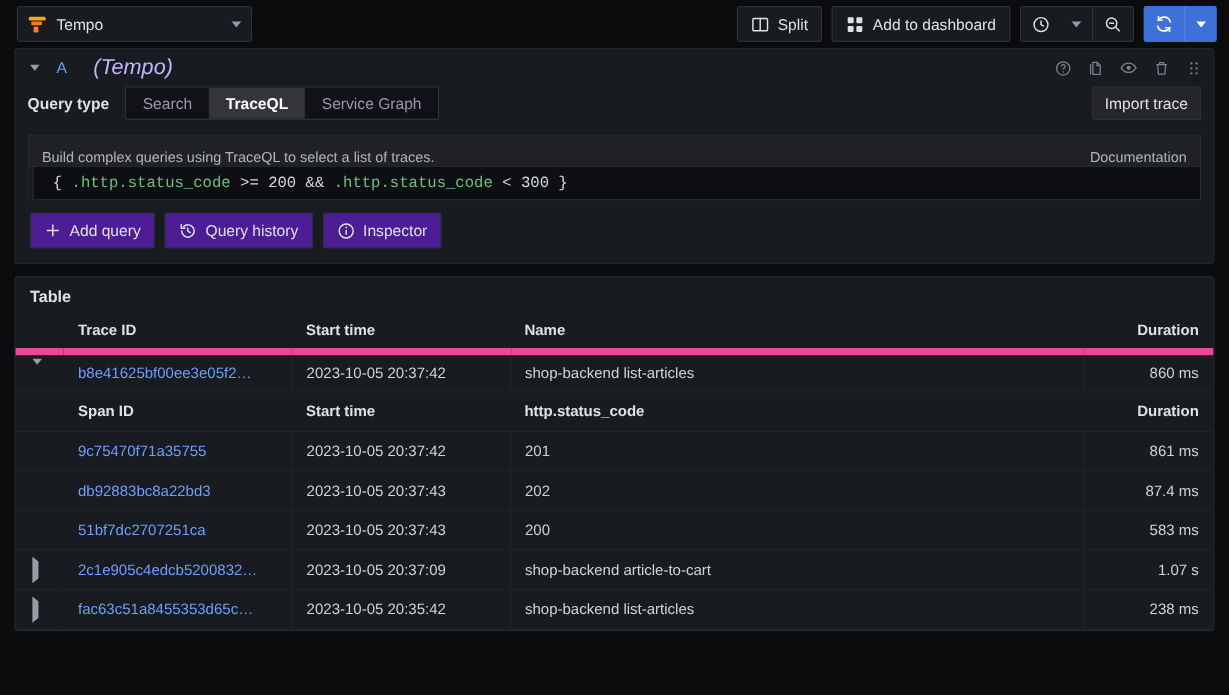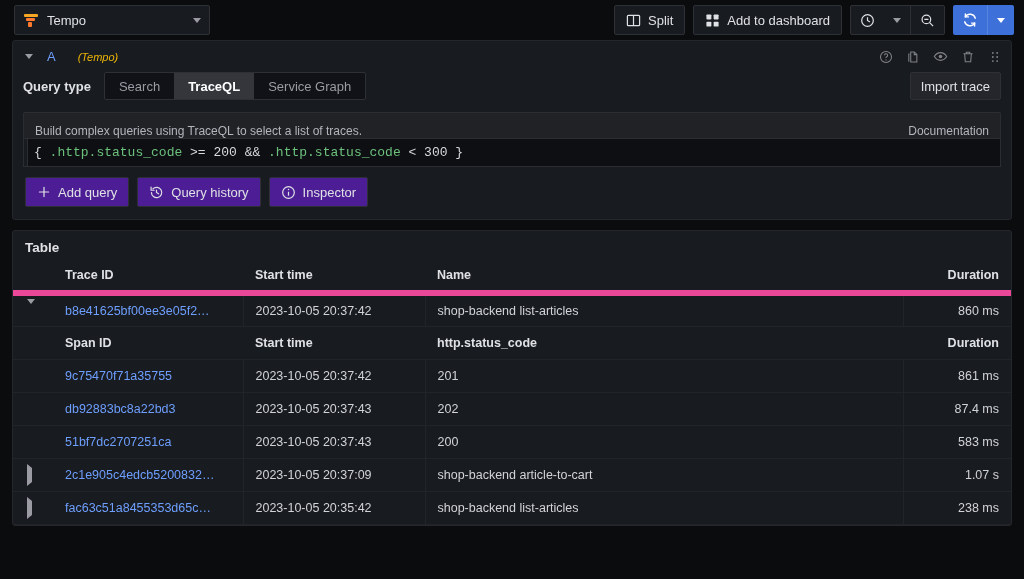--- a/index.html
+++ b/index.html
@@ -128,21 +128,21 @@
     cursor: pointer;
   }
   .caret-right {
     width: 0; height: 0;
     border-top: 4px solid transparent;
     border-bottom: 4px solid transparent;
     border-left: 5px solid #9a9ba3;
     cursor: pointer;
   }
   .qrow-letter { color: #6e9fff; font-size: 13px; font-weight: 500; margin-right: 22px; cursor: pointer; }
-  .qrow-ds { color: #eab308; font-size: 11px; font-style: italic; }
+  .qrow-ds { color: #c4b5fd; font-size: 18px; font-style: italic; }
   .qrow-icons { display: flex; align-items: center; gap: 13px; }
   .qrow-icons > span { cursor: pointer; opacity: .8; }
 
   
   .qbody { margin: 0 10px 10px 10px; }
 
   .qtype-line {
     display: flex;
     align-items: center;
     gap: 13px;
@@ -198,21 +198,21 @@
 
   .editor {
     background: #0e0f12;
     border: 1px solid #2b2d33;
     height: 29px;
     display: flex;
     align-items: center;
     font-family: "Liberation Mono", monospace;
     font-size: 13px;
     position: relative;
-    padding-left: 10px;
+    padding-left: 20px;
   }
   .editor .gutter {
     position: absolute; left: 0; top: 0; bottom: 0;
     width: 4px;
     background: #181b1f;
     border-right: 1px solid #2b2d33;
   }
   .editor .code { white-space: pre; color: #d6d9de; }
   .editor .attr { color: #6cc17d; }
 

